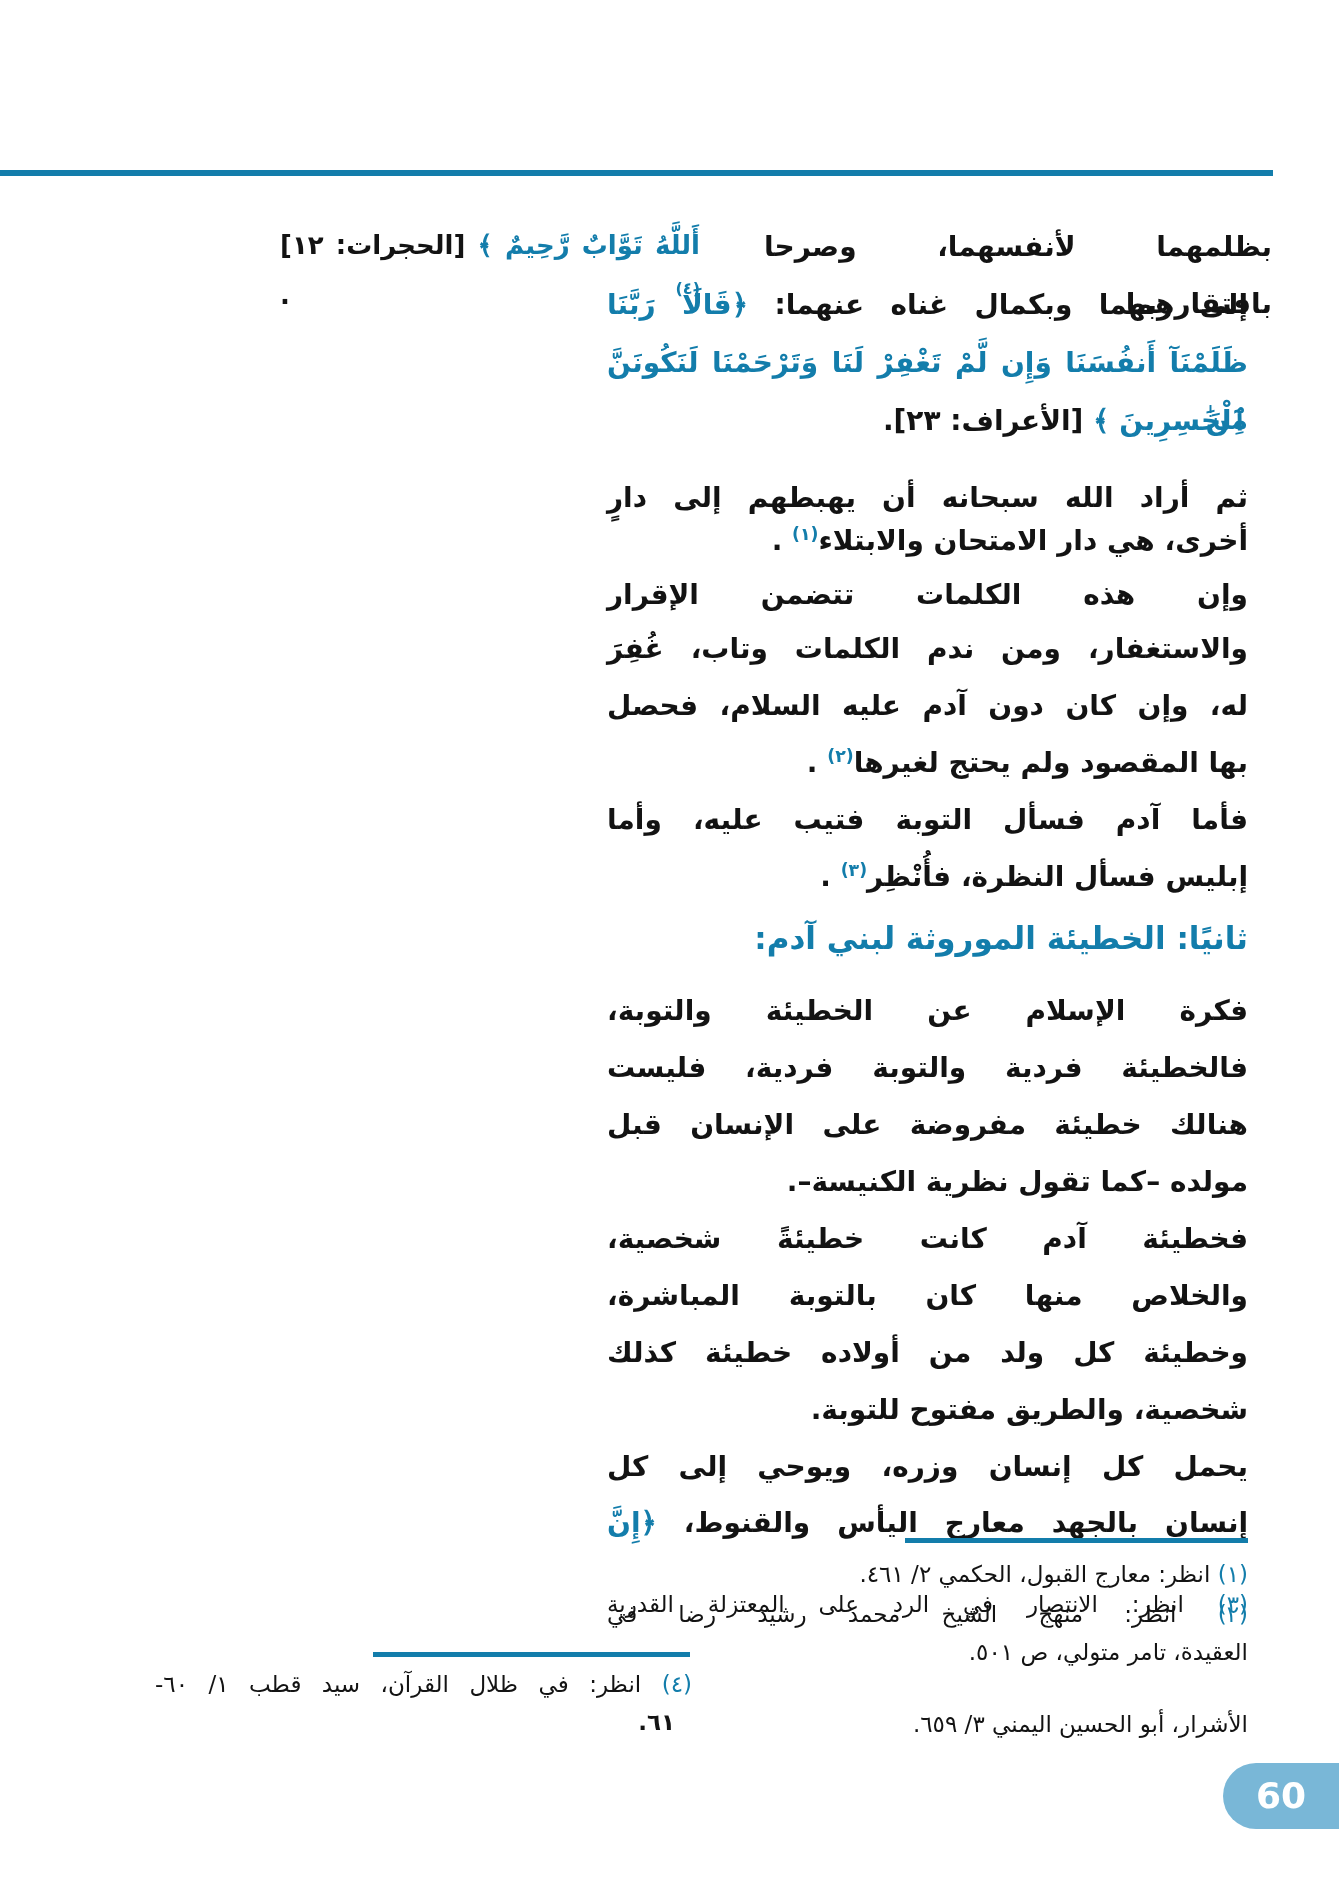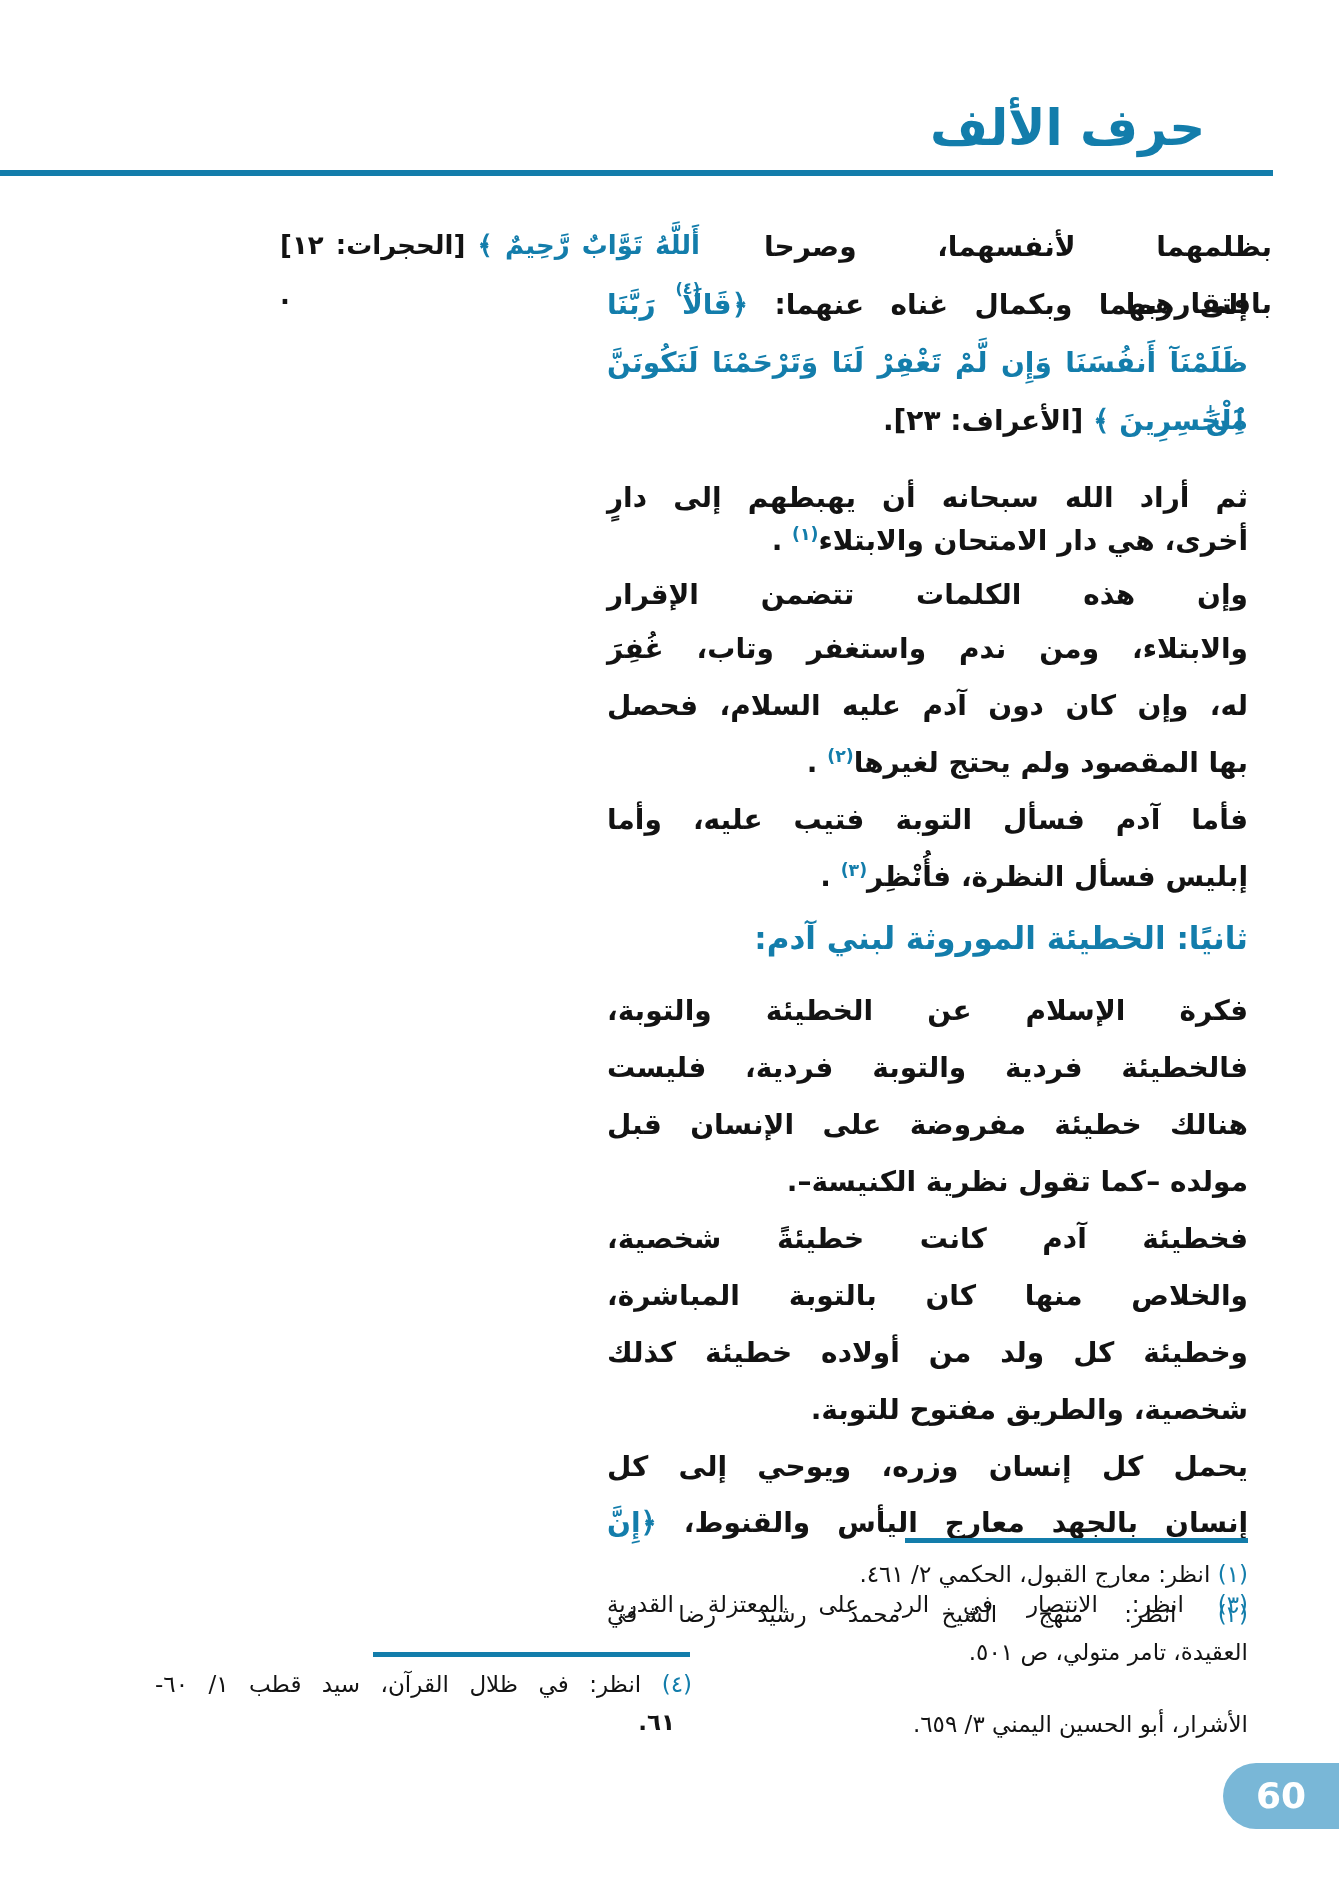--- a/index.html
+++ b/index.html
@@ -66,33 +66,32 @@
     border-radius:33px 0 0 33px;
     color:#ffffff;
     font-size:36px;font-weight:bold;
     text-align:center;line-height:66px;
   }
 </style>
 </head>
 <body>
 
 <div id="page">
-  <div class="page-title">حرف الألف</div>
   <div class="rule" id="header-rule"></div>
 
   <div id="text-layer">
       <div class="line j" style="top: 220px; left: 280px; width: 420px; font-size: 26px; line-height: 50px;"><span class="q">أَللَّهُ تَوَّابٌ رَّحِيمٌ ﴾</span><span class="k"> [الحجرات: ١٢]</span><span class="sup">(٤)</span><span class="k"> .</span></div>
       <div class="line j" style="top: 218px; left: 764px; width: 508px;"><span class="k">بظلمهما لأنفسهما، وصرحا بافتقارهما</span></div>
       <div class="line j" style="top: 276px;"><span class="k">إلى ربهما وبكمال غناه عنهما: </span><span class="q">﴿قَالَا رَبَّنَا</span></div>
       <div class="line j" style="top: 334px;"><span class="q">ظَلَمْنَآ أَنفُسَنَا وَإِن لَّمْ تَغْفِرْ لَنَا وَتَرْحَمْنَا لَنَكُونَنَّ مِنَ</span></div>
       <div class="line r" style="top: 392px;"><span class="q">ٱلْخَٰسِرِينَ ﴾ </span><span class="k">[الأعراف: ٢٣].</span></div>
       <div class="line j" style="top: 469px; padding-right: 38px;"><span class="k">ثم أراد الله سبحانه أن يهبطهم إلى دارٍ</span></div>
       <div class="line r" style="top: 512px;"><span class="k">أخرى، هي دار الامتحان والابتلاء</span><span class="sup">(١)</span><span class="k"> .</span></div>
       <div class="line j" style="top: 566px; padding-right: 38px;"><span class="k">وإن هذه الكلمات تتضمن الإقرار</span></div>
-      <div class="line j" style="top: 620px;"><span class="k">والابتلاء، ومن ندم واستغفر وتاب، غُفِرَ</span></div>
+      <div class="line j" style="top: 620px;"><span class="k">والاستغفار، ومن ندم الكلمات وتاب، غُفِرَ</span></div>
       <div class="line j" style="top: 677px;"><span class="k">له، وإن كان دون آدم عليه السلام، فحصل</span></div>
       <div class="line r" style="top: 734px;"><span class="k">بها المقصود ولم يحتج لغيرها</span><span class="sup">(٢)</span><span class="k"> .</span></div>
       <div class="line j" style="top: 791px; padding-right: 38px;"><span class="k">فأما آدم فسأل التوبة فتيب عليه، وأما</span></div>
       <div class="line r" style="top: 848px;"><span class="k">إبليس فسأل النظرة، فأُنْظِر</span><span class="sup">(٣)</span><span class="k"> .</span></div>
       <div class="line r" style="top: 910px; font-size: 31px;"><span class="h">ثانيًا: الخطيئة الموروثة لبني آدم:</span></div>
       <div class="line j" style="top: 982px; padding-right: 38px;"><span class="k">فكرة الإسلام عن الخطيئة والتوبة،</span></div>
       <div class="line j" style="top: 1039px;"><span class="k">فالخطيئة فردية والتوبة فردية، فليست</span></div>
       <div class="line j" style="top: 1096px;"><span class="k">هنالك خطيئة مفروضة على الإنسان قبل</span></div>
       <div class="line r" style="top: 1153px;"><span class="k">مولده –كما تقول نظرية الكنيسة–.</span></div>
       <div class="line j" style="top: 1210px; padding-right: 38px;"><span class="k">فخطيئة آدم كانت خطيئةً شخصية،</span></div>

